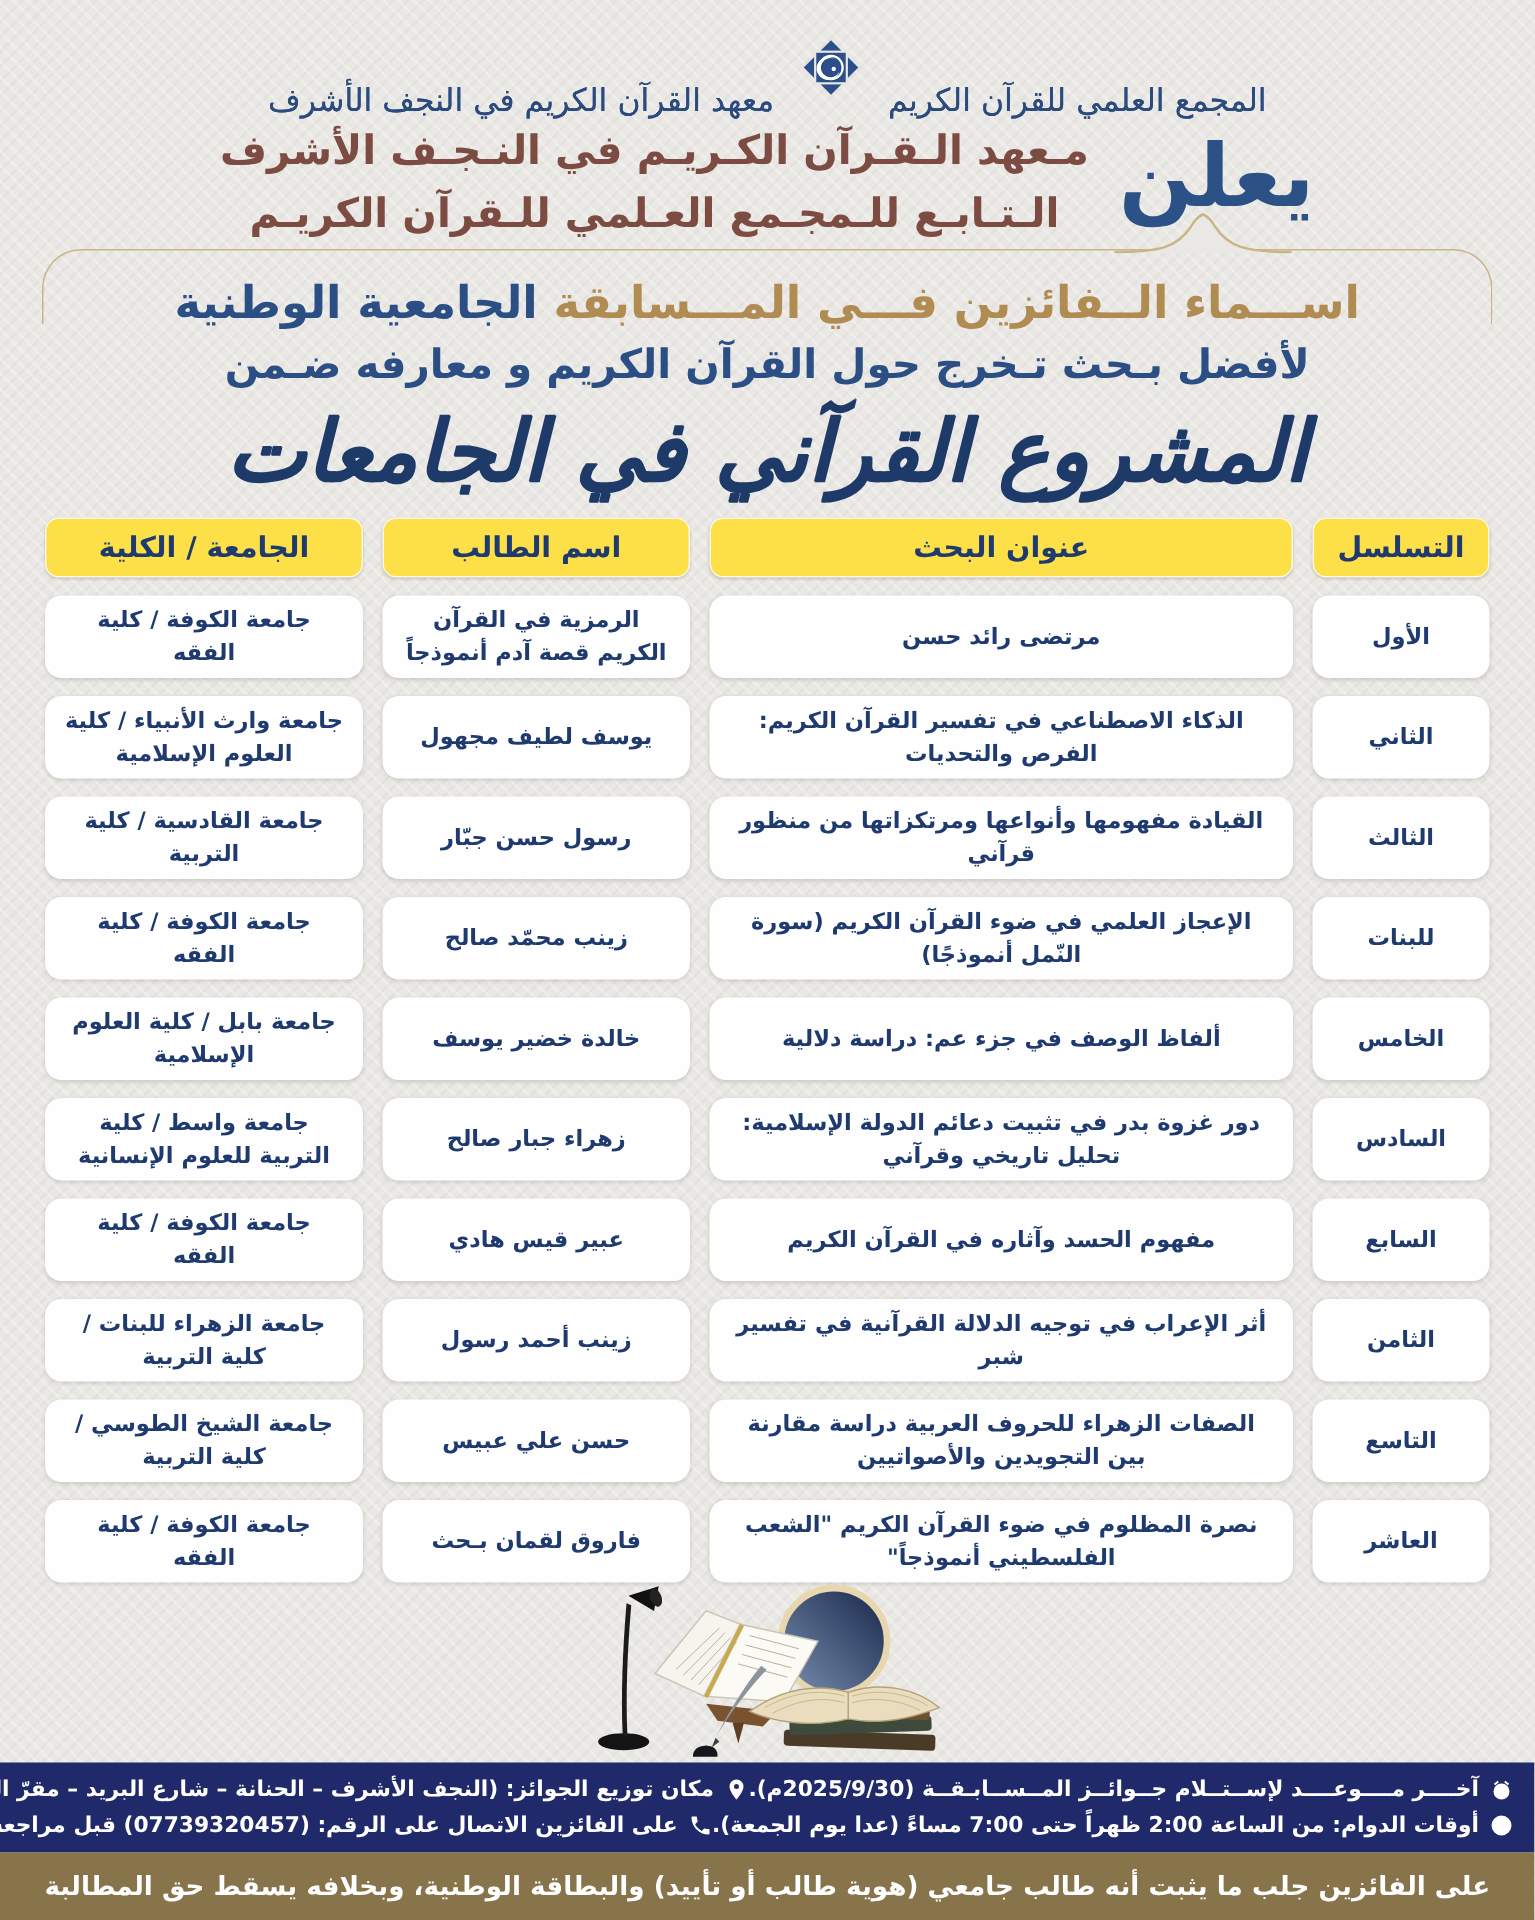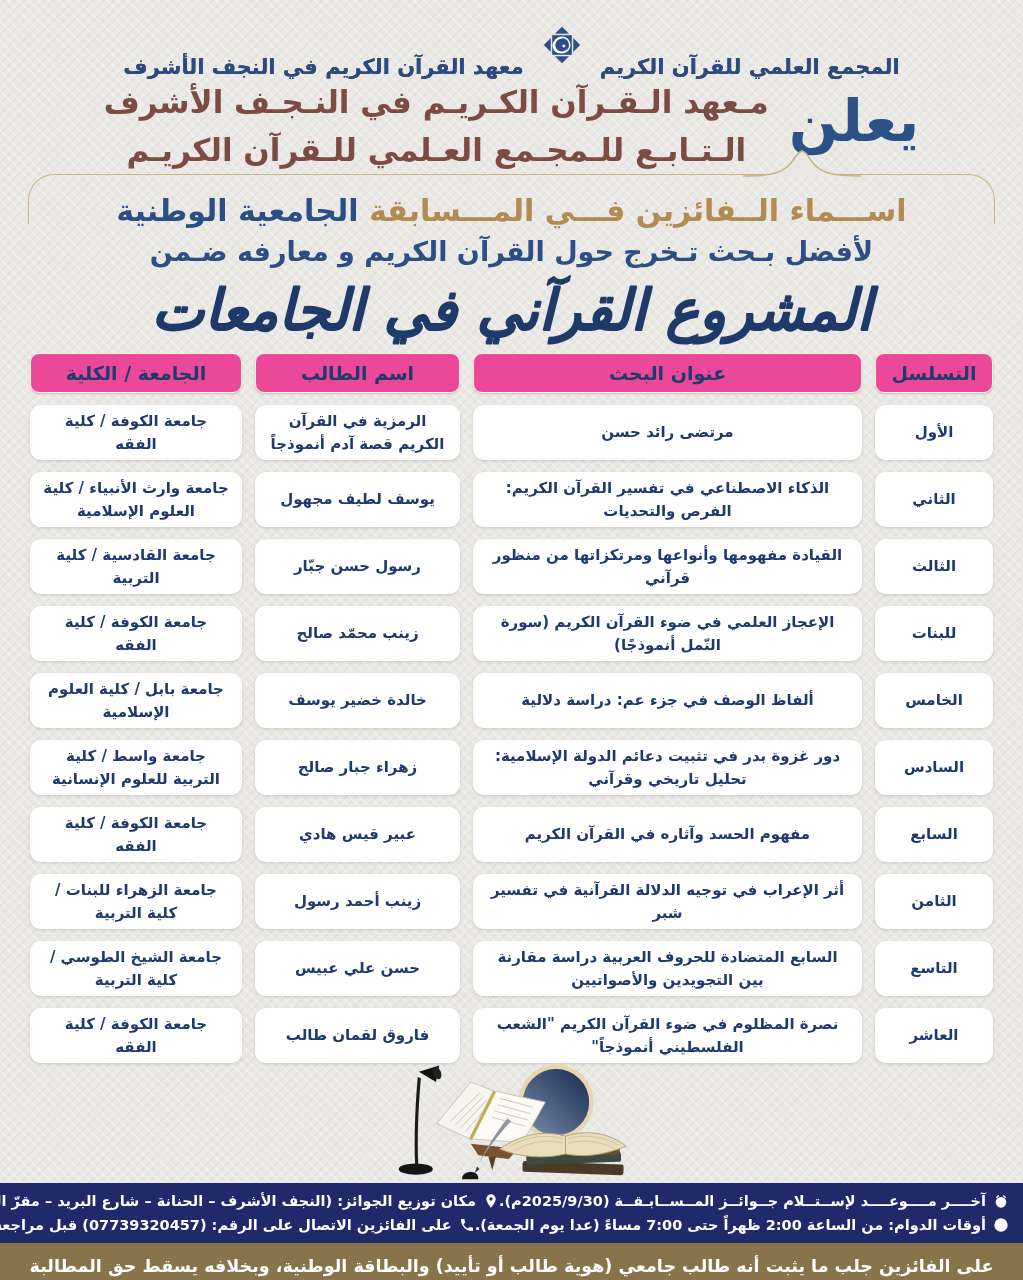--- a/index.html
+++ b/index.html
@@ -9,47 +9,47 @@
     background-color:#eae8e4;
     background-image:
       repeating-linear-gradient(45deg, rgba(255,255,255,.25) 0 2px, transparent 2px 7px),
       repeating-linear-gradient(-45deg, rgba(120,115,105,.05) 0 2px, transparent 2px 7px);
     direction:rtl;
   }
   .page { width:1023px; height:1280px; display:flex; flex-direction:column; padding-top:18px; }
 
   
   .org-row { display:flex; align-items:center; justify-content:center; gap:16px; height:54px; }
-  .org-name { color:#2b4a7e; font-weight:bold; font-size:21px; letter-spacing:.5px;
+  .org-name { color:#2b4a7e; font-weight:normal; font-size:21px; letter-spacing:.5px;
               text-shadow:0 0 .4px #2b4a7e; white-space:nowrap;margin-top:43px; }
   .logo-svg { width:44px; height:44px; flex:0 0 auto; }
 
   
   .announce-row { display:flex; align-items:center; justify-content:center; gap:20px; margin-top:8px; height:92px; }
   .announce-word { color:#2b5187; font-weight:bold; font-size:58px; line-height:1; padding-bottom:10px; }
-  .announce-lines { color:#7c4b42; font-weight:bold; font-size:31px; text-align:center; line-height:1.55; }
+  .announce-lines { color:#7c4b42; font-weight:bold; font-size:27px; text-align:center; line-height:1.55; }
 
   
   .title-box { position:relative; margin:2px 28px 0 28px; padding-top:16px; text-align:center; }
   .bracket { position:absolute; top:0; right:0; left:0; height:50px;
              border:1.6px solid #c9b486; border-bottom:none; border-radius:26px 26px 0 0; }
   .brace-svg { position:absolute; top:-24px; right:132px; width:122px; height:27px; }
   .title-l1 { position:relative; font-size:30px; font-weight:bold; line-height:1.4; }
   .title-l1 .gold { color:#b08c52; }
   .title-l1 .blue { color:#2b4f84; }
   .title-l2 { position:relative; font-size:27px; font-weight:bold; color:#2b4f84; line-height:1.45; }
 
   .callig { text-align:center; color:#1e3a68; font-weight:bold; font-style:italic;
             font-size:56px; height:78px; line-height:78px; letter-spacing:1px;
             text-shadow:.5px .5px 0 #1e3a68; }
 
   
   .tbl { margin:4px 30px 0 30px; display:grid;
          grid-template-columns:118px 1fr 205px 212px; column-gap:13px; row-gap:12px; }
-  .hcell { background:#ec4899; border:1px solid #fdf6e2; border-radius:9px; color:#1f3a6e;
+  .hcell { background:#fde047; border:1px solid #fdf6e2; border-radius:9px; color:#1f3a6e;
            font-weight:bold; font-size:19px; min-height:40px; display:flex; align-items:center;
            justify-content:center; box-shadow:0 1px 2px rgba(90,75,40,.25); }
   .cell { background:#fefefe; border-radius:11px; color:#1f3a6e; font-weight:bold; font-size:15px;
           line-height:1.5; min-height:44px; display:flex; align-items:center; justify-content:center;
           text-align:center; padding:5px 12px; box-shadow:0 1px 3px rgba(60,60,60,.18); }
 
   
   .art { flex:1; display:flex; align-items:flex-end; justify-content:center; min-height:120px; }
   .art svg { height:100%; max-height:185px; }
 
@@ -133,26 +133,26 @@
       <div class="cell">جامعة واسط / كلية التربية للعلوم الإنسانية</div>
       <div class="cell">السابع</div>
       <div class="cell">مفهوم الحسد وآثاره في القرآن الكريم</div>
       <div class="cell">عبير قيس هادي</div>
       <div class="cell">جامعة الكوفة / كلية الفقه</div>
       <div class="cell">الثامن</div>
       <div class="cell">أثر الإعراب في توجيه الدلالة القرآنية في تفسير شبر</div>
       <div class="cell">زينب أحمد رسول</div>
       <div class="cell">جامعة الزهراء للبنات / كلية التربية</div>
       <div class="cell">التاسع</div>
-      <div class="cell">السابع المتضادة للحروف العربية دراسة مقارنة بين التجويدين والأصواتيين</div>
+      <div class="cell">الصفات الزهراء للحروف العربية دراسة مقارنة بين التجويدين والأصواتيين</div>
       <div class="cell">حسن علي عبيس</div>
       <div class="cell">جامعة الشيخ الطوسي / كلية التربية</div>
       <div class="cell">العاشر</div>
       <div class="cell">نصرة المظلوم في ضوء القرآن الكريم "الشعب الفلسطيني أنموذجاً"</div>
-      <div class="cell">فاروق لقمان طالب</div>
+      <div class="cell">فاروق لقمان بـحث</div>
       <div class="cell">جامعة الكوفة / كلية الفقه</div>
     </div>
 
   <div class="art">
     <svg viewBox="0 0 430 190">
       <defs>
         <linearGradient id="moong" x1="0" y1="1" x2="1" y2="0">
           <stop offset="0" stop-color="#7b90b0"></stop>
             <stop offset="1" stop-color="#16264a"></stop>
         </linearGradient>

